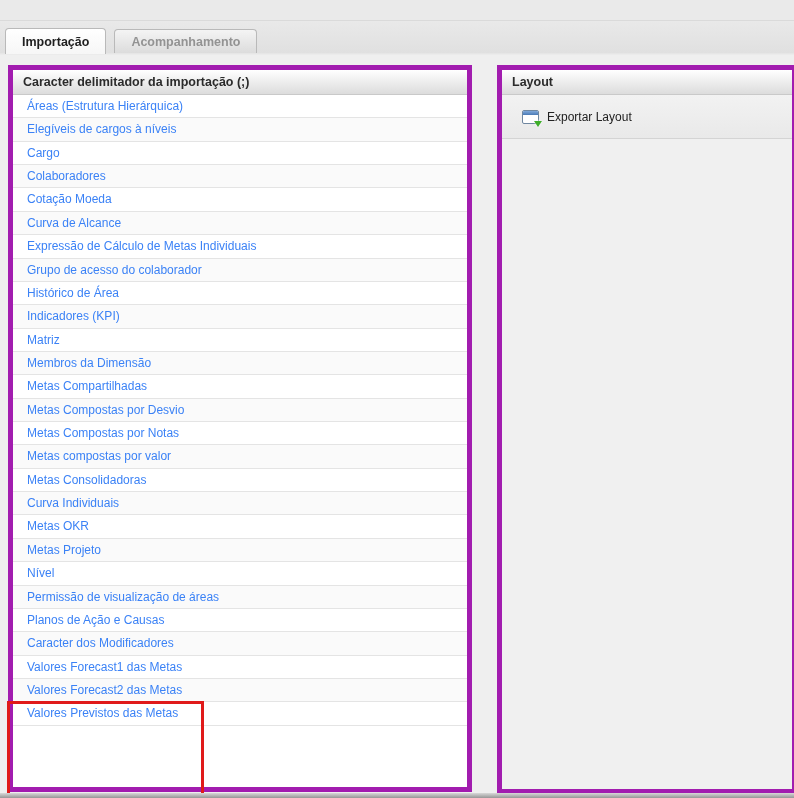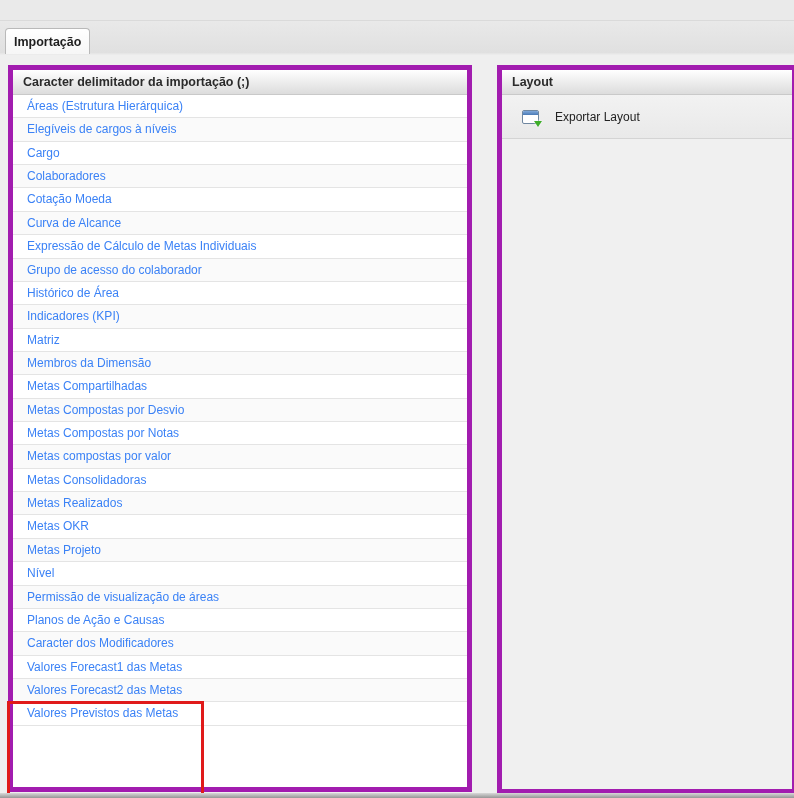--- a/index.html
+++ b/index.html
@@ -12,21 +12,21 @@
   .top-strip { height:21px; background:#eaeaea; border-bottom:1px solid #dadada; }
   .tab-bar {
     height:33px;
     background:linear-gradient(#e9e9e9,#e0e0e0);
     display:flex; align-items:flex-end;
     padding-left:5px;
     border-bottom:1px solid #e6e6e6;
   }
   .tab {
     font-size:12.5px; font-weight:bold;
-    padding:0 8px;
+    padding:0 16px;
     border:1px solid #b9b9b9; border-bottom:none;
     border-radius:4px 4px 0 0;
     margin-right:8px;
     display:flex; align-items:center;
     cursor:default;
     white-space:nowrap;
   }
   .tab.active {
     background:linear-gradient(#ffffff,#f6f6f6);
     color:#1f1f1f;
@@ -84,21 +84,21 @@
   #right-panel { left:497px; top:10px; width:300px; height:729px; background:#f0f0f0; }
   .toolbar-row {
     height:44px;
     background:linear-gradient(#f2f2f2,#e9e9e9);
     border-bottom:1px solid #d4d4d4;
     display:flex; align-items:center;
     padding-left:14px;
   }
   .action-btn {
     display:flex; align-items:flex-start;
-    gap:16px;
+    gap:8px;
     cursor:pointer;
     padding:3px 6px;
   }
   .action-btn .label { font-size:12px; color:#222222; }
 
   .win-icon {
     width:17px; height:14px;
     border:1px solid #6f87a0;
     border-radius:2px;
     background:#ffffff;
@@ -124,20 +124,21 @@
     z-index:10;
   }
 </style>
 </head>
 <body>
 
 <div class="top-strip"></div>
 
 <div class="tab-bar">
   <div class="tab active">Importação</div>
+  <div class="tab inactive">Acompanhamento</div>
 </div>
 
 <div class="content">
 
   <div class="panel" id="left-panel">
     <div class="panel-header">Caracter delimitador da importação (;)</div>
     <ul id="import-list">
 
     <li>Áreas (Estrutura Hierárquica)</li>
         <li>Elegíveis de cargos à níveis</li>
@@ -149,21 +150,21 @@
         <li>Grupo de acesso do colaborador</li>
         <li>Histórico de Área</li>
         <li>Indicadores (KPI)</li>
         <li>Matriz</li>
         <li>Membros da Dimensão</li>
         <li>Metas Compartilhadas</li>
         <li>Metas Compostas por Desvio</li>
         <li>Metas Compostas por Notas</li>
         <li>Metas compostas por valor</li>
         <li>Metas Consolidadoras</li>
-        <li>Metas Realizados</li>
+        <li>Curva Individuais</li>
         <li>Metas OKR</li>
         <li>Metas Projeto</li>
         <li>Nível</li>
         <li>Permissão de visualização de áreas</li>
         <li>Planos de Ação e Causas</li>
         <li>Caracter dos Modificadores</li>
         <li>Valores Forecast1 das Metas</li>
         <li>Valores Forecast2 das Metas</li>
         <li>Valores Previstos das Metas</li>
         <div id="highlight-box" style="border-color: rgb(224, 26, 26);"></div>

